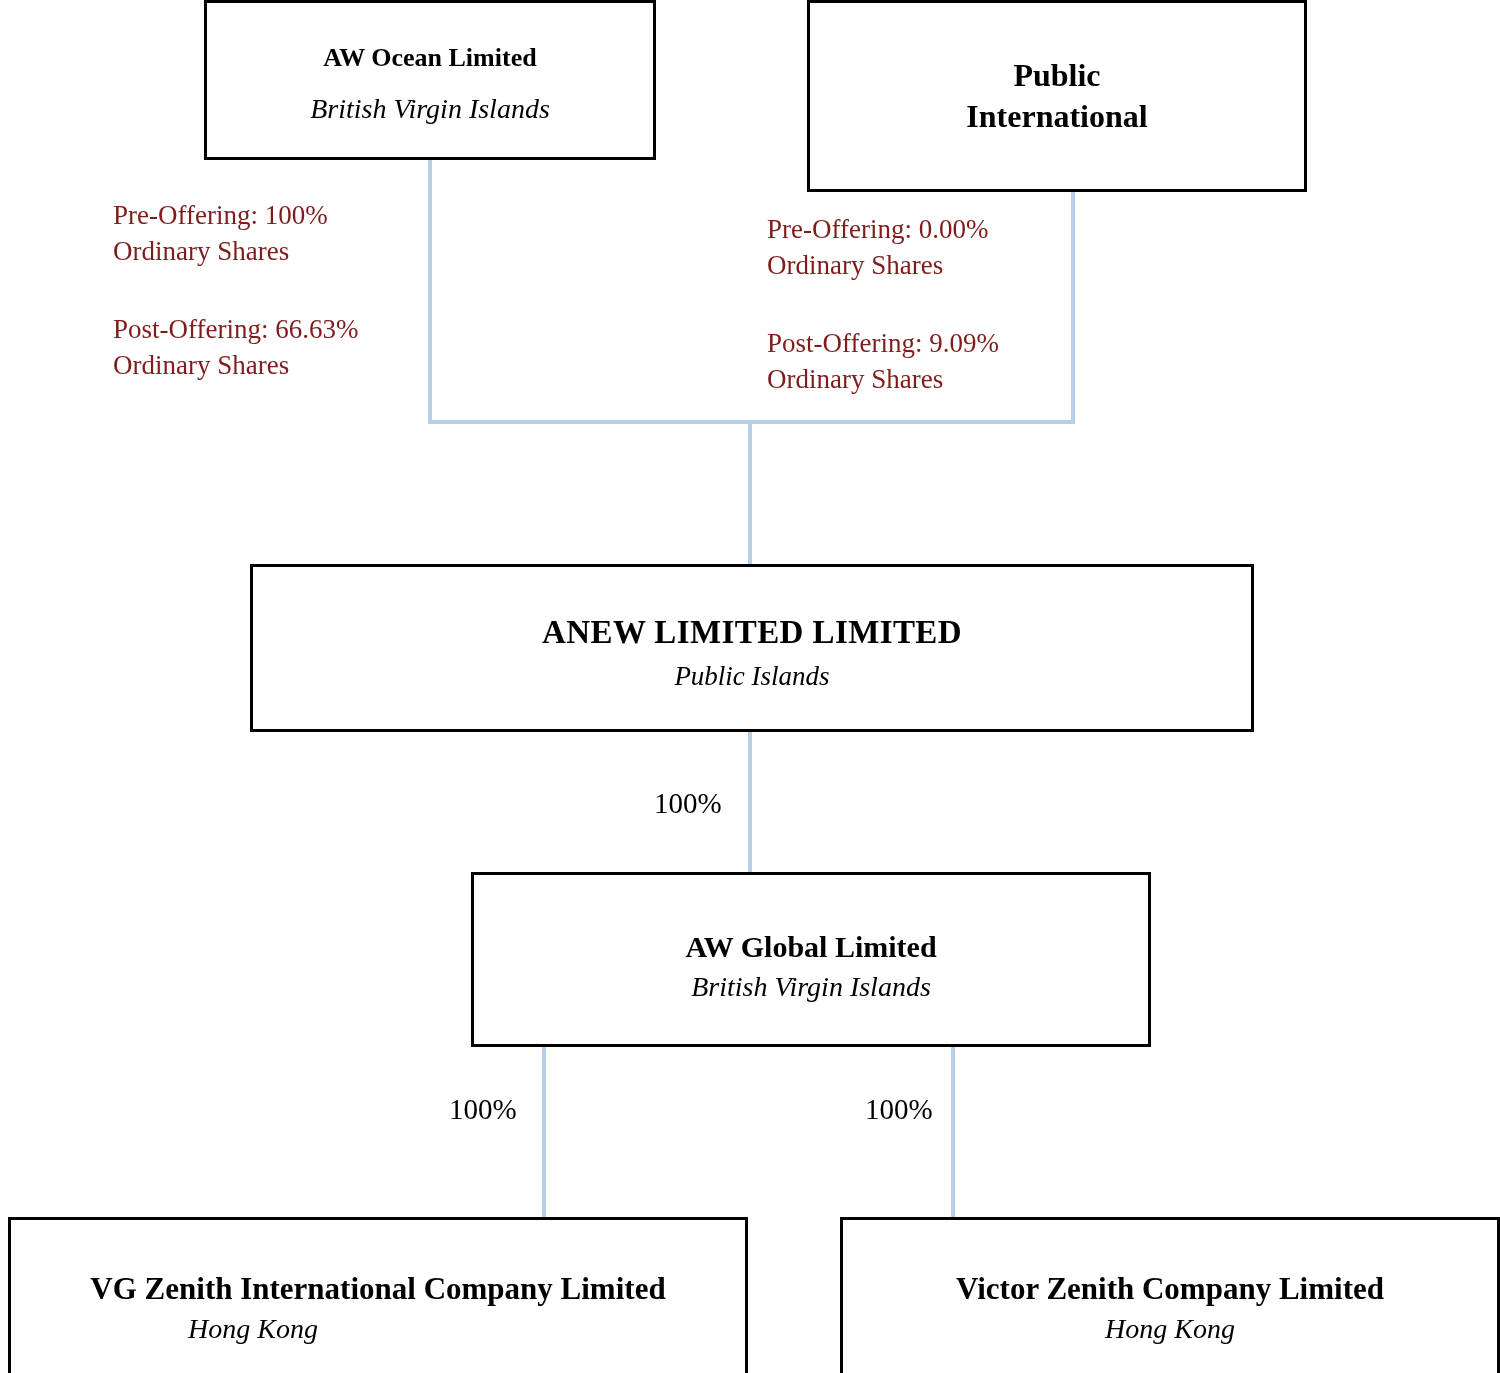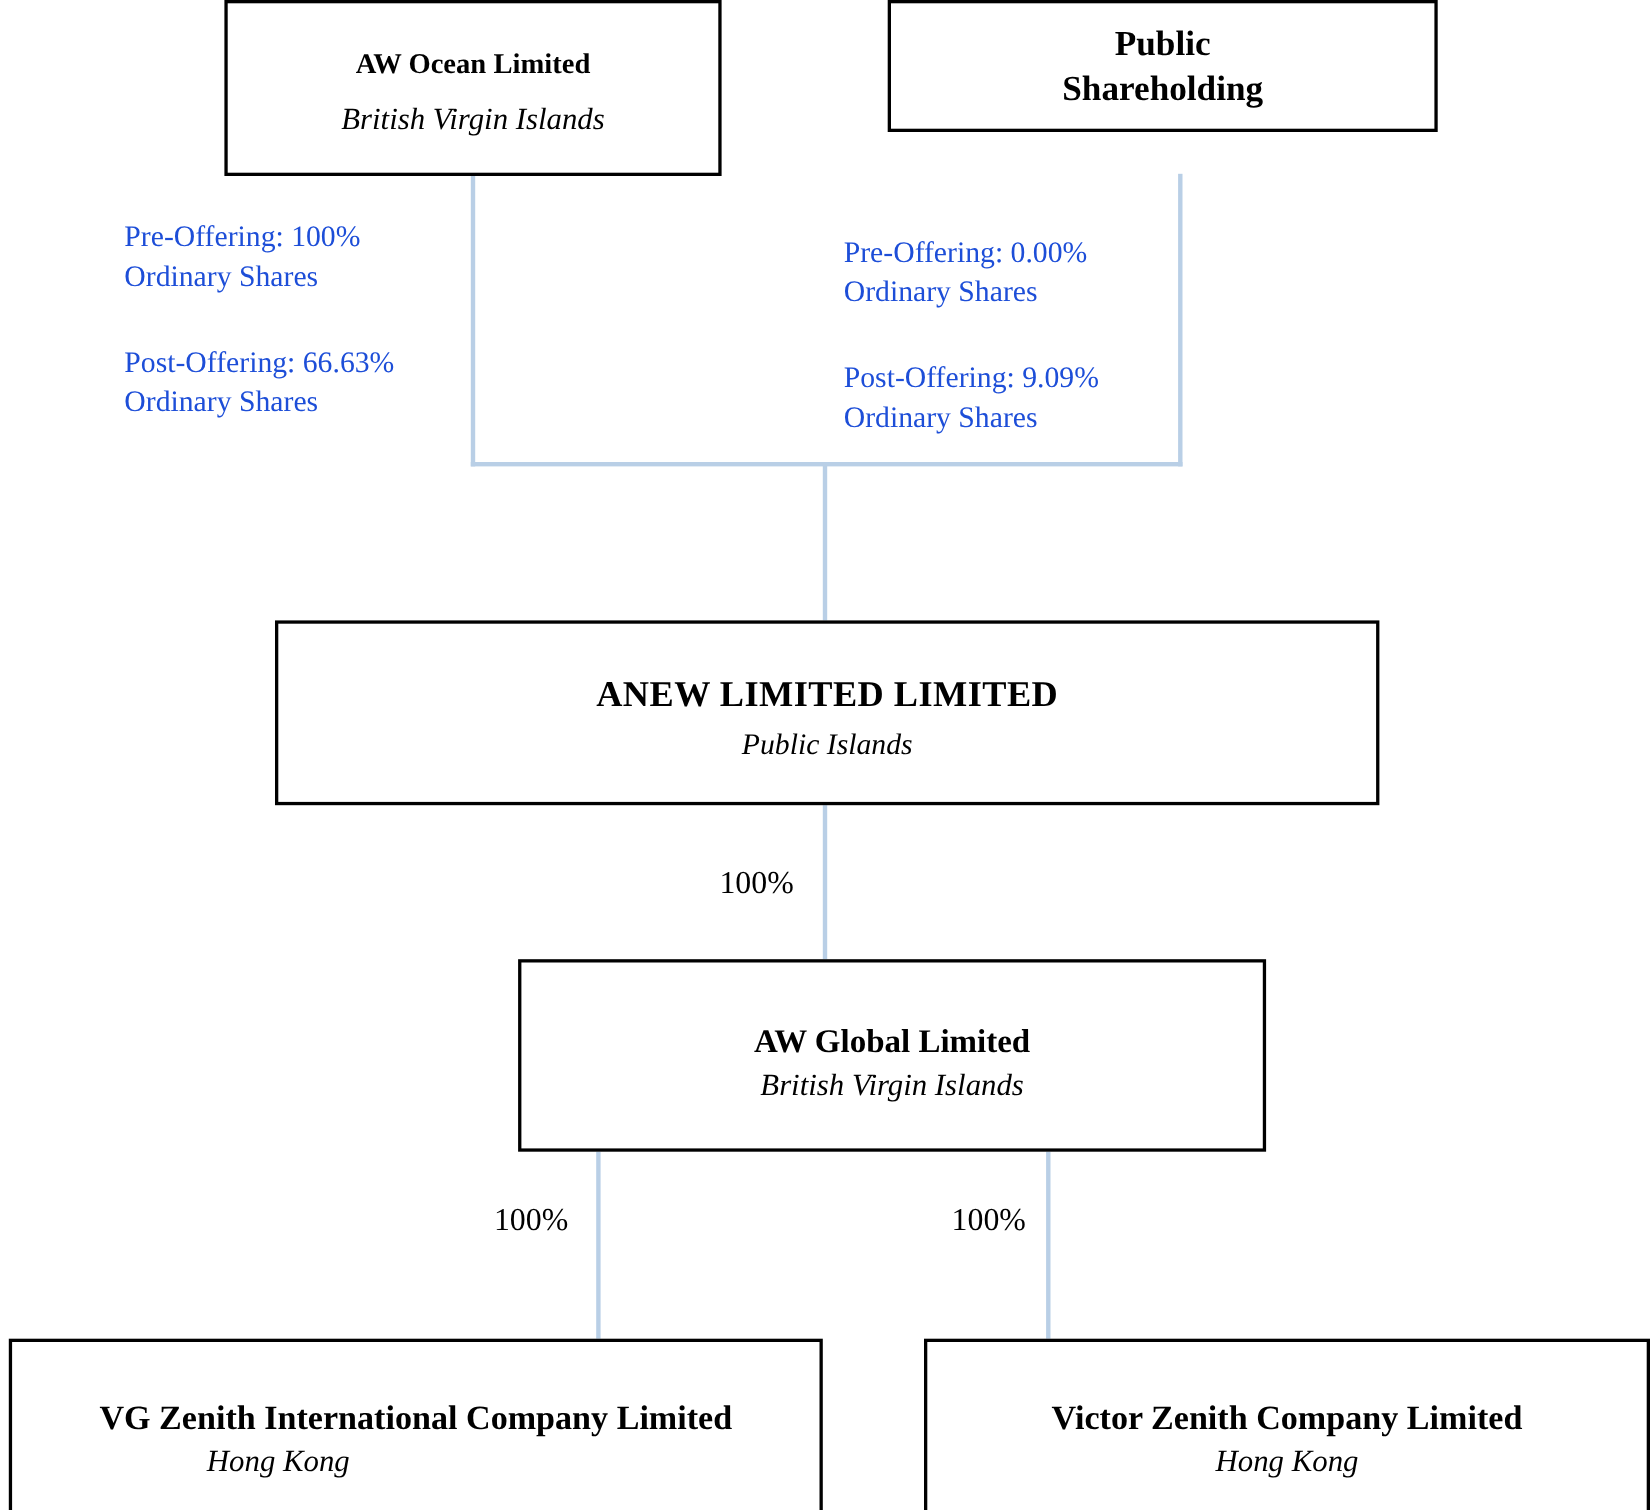--- a/index.html
+++ b/index.html
@@ -41,21 +41,21 @@
     color: #000000;
     line-height: 1.14;
     white-space: nowrap;
   }
 
   
   #box-aw-ocean          { left: 204px;  top: 0px;    width: 452px;  height: 160px; }
   #box-aw-ocean .entity-name         { font-size: 26px; margin-top: 8px; }
   #box-aw-ocean .entity-jurisdiction { font-size: 28px; margin-top: 20px; }
 
-  #box-public-shareholding { left: 807px; top: 0px;   width: 500px;  height: 120px; }
+  #box-public-shareholding { left: 807px; top: 0px;   width: 500px;  height: 192px; }
   #box-public-shareholding .entity-name { font-size: 32px; line-height: 1.28; }
 
   #box-anew-health       { left: 250px;  top: 564px;  width: 1004px; height: 168px; }
   #box-anew-health .entity-name         { font-size: 33px; letter-spacing: .4px; margin-top: 10px; }
   #box-anew-health .entity-jurisdiction { font-size: 27px; margin-top: 9px; }
 
   #box-aw-global         { left: 443px;  top: 872px;  width: 680px;  height: 175px; margin-left: 28px; }
   #box-aw-global .entity-name         { font-size: 30px; margin-top: 14px; }
   #box-aw-global .entity-jurisdiction { font-size: 28px; margin-top: 6px; }
 
@@ -77,21 +77,21 @@
   .conn-h {
     position: absolute;
     height: 4px;
     background: #b9cfe6;
     z-index: 1;
   }
 
   
   .annotation {
     position: absolute;
-    color: #1d4ed8;
+    color: #7f1d1d;
     font-size: 27px;
     line-height: 1.33;
     white-space: pre-line;
     z-index: 2;
   }
   .pct-label {
     position: absolute;
     color: #000000;
     font-size: 29px;
     z-index: 2;
@@ -113,21 +113,21 @@
   <div class="conn-v" style="left:542px; top:1045px; height:174px;"></div>
   <div class="conn-v" style="left:951px; top:1045px; height:174px;"></div>
 
   <div class="entity-box" id="box-aw-ocean">
     <div class="entity-name">AW Ocean Limited</div>
     <div class="entity-jurisdiction">British Virgin Islands</div>
   </div>
 
   <div class="entity-box" id="box-public-shareholding">
     <div class="entity-name">Public</div>
-    <div class="entity-name">Shareholding</div>
+    <div class="entity-name">International</div>
   </div>
 
   <div class="entity-box" id="box-anew-health">
     <div class="entity-name">ANEW LIMITED LIMITED</div>
     <div class="entity-jurisdiction">Public Islands</div>
   </div>
 
   <div class="entity-box" id="box-aw-global">
     <div class="entity-name">AW Global Limited</div>
     <div class="entity-jurisdiction">British Virgin Islands</div>

